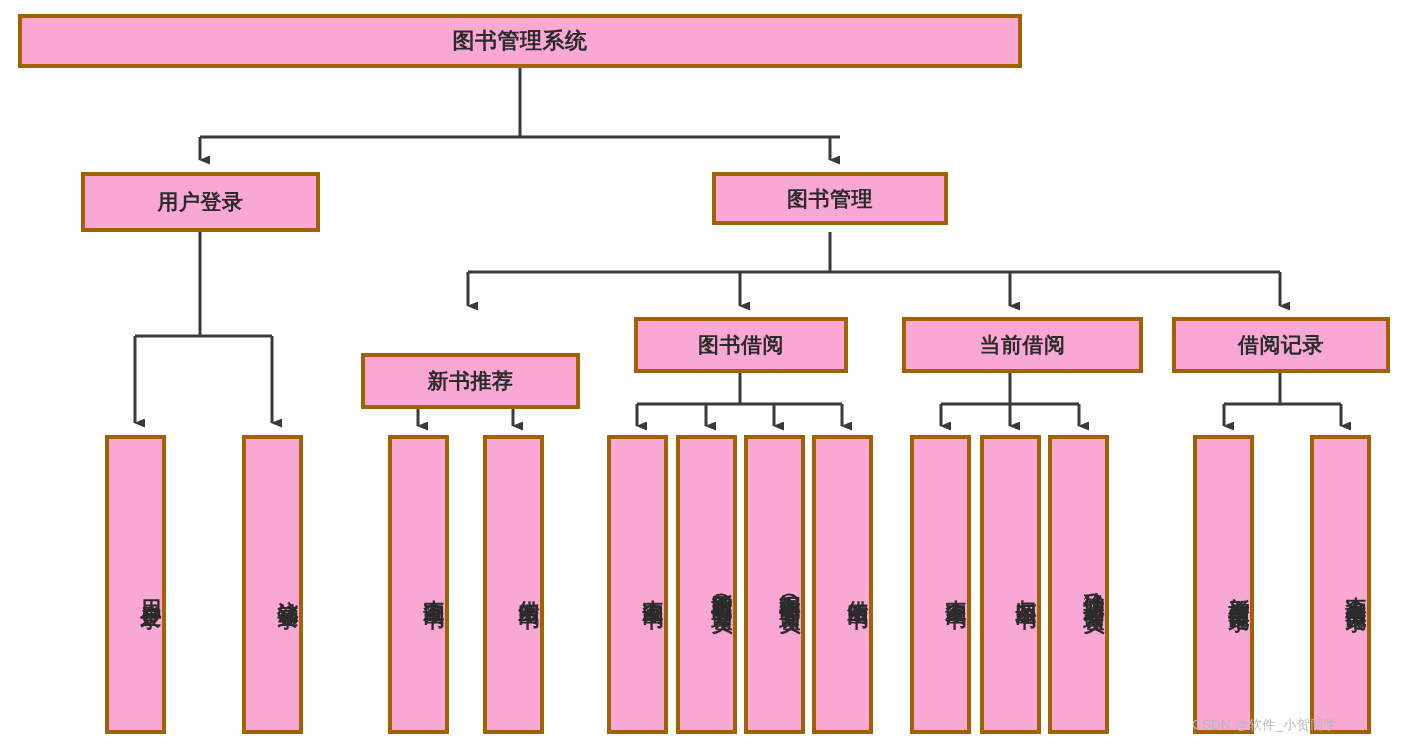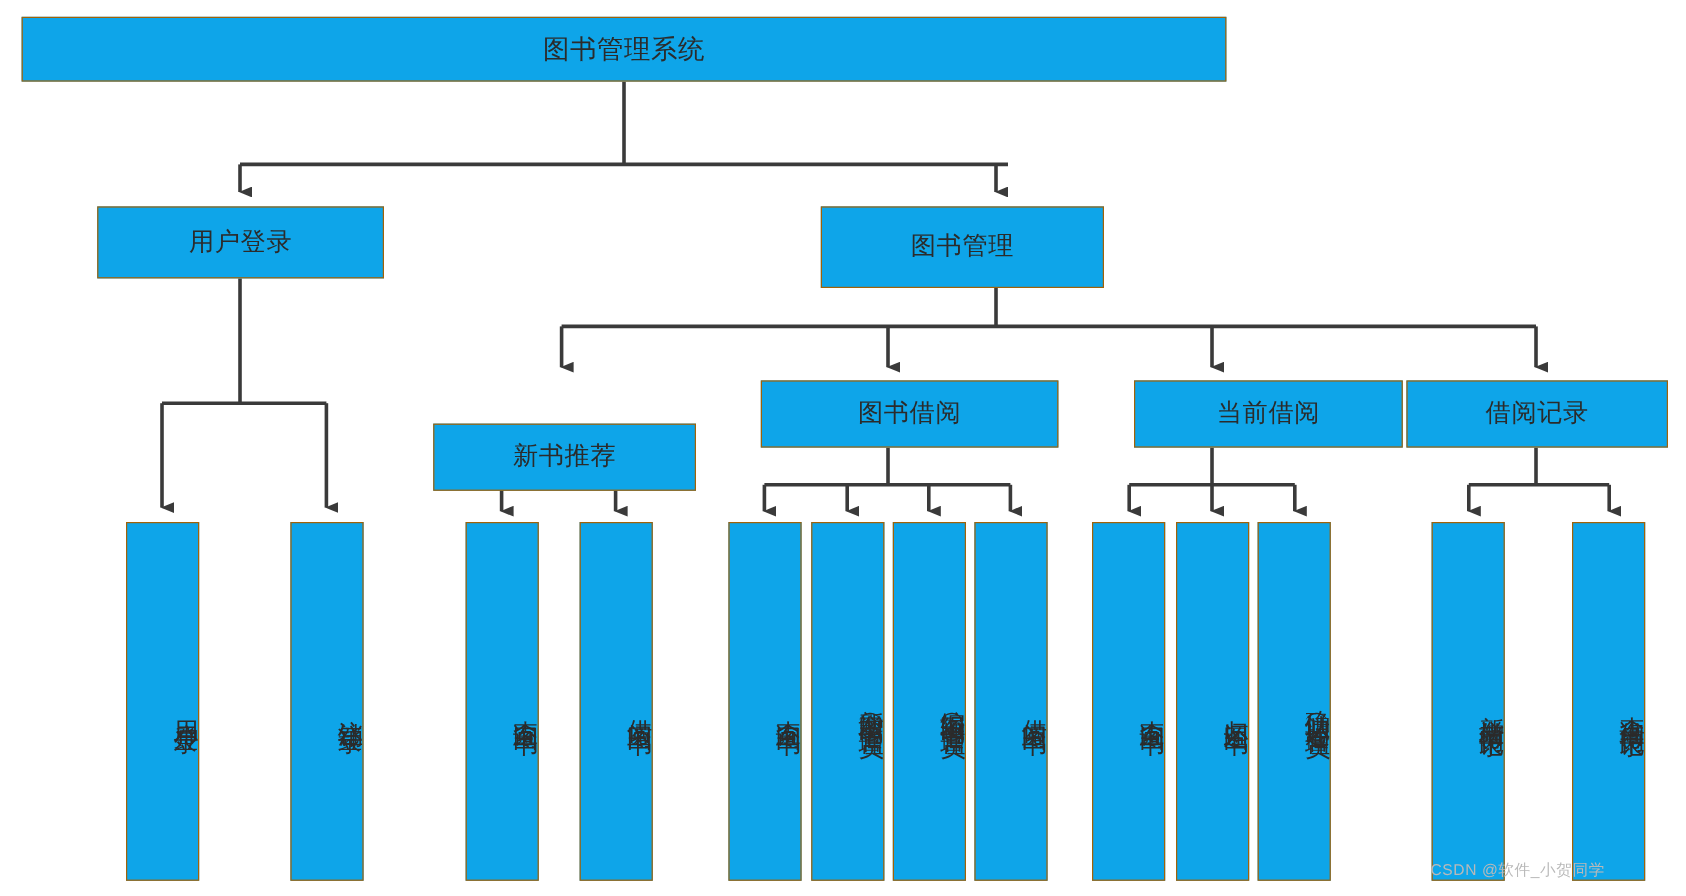--- a/index.html
+++ b/index.html
@@ -23,26 +23,27 @@
     position: absolute;
     left: 0;
     top: 0;
     width: 1405px;
     height: 747px;
     pointer-events: none;
   }
   .node {
     position: absolute;
     box-sizing: border-box;
-    background: #0ea5e9;
-    border: 1px solid #a16207;
+    background: #f9a8d4;
+    border: 4px solid #a16207;
     display: flex;
     align-items: center;
     justify-content: center;
     color: #2b2b2b;
+    font-weight: bold;
   }
   .node.horizontal {
     font-size: 21px;
     line-height: 1.1;
     letter-spacing: 0.5px;
   }
   .node.root {
     font-size: 22px;
   }
   .node.vertical {
@@ -124,31 +125,31 @@
     </g>
   </svg>
 
   <div class="node horizontal root" style="left:18px; top:14px; width:1004px; height:54px;">
     <span>图书管理系统</span>
   </div>
 
   <div class="node horizontal" style="left:81px; top:172px; width:239px; height:60px;">
     <span>用户登录</span>
   </div>
-  <div class="node horizontal" style="left:684px; top:172px; width:236px; height:68px;">
+  <div class="node horizontal" style="left:712px; top:172px; width:236px; height:53px;">
     <span>图书管理</span>
   </div>
 
   <div class="node horizontal" style="left:361px; top:317px; width:219px; height:56px;margin-top:36px;">
     <span>新书推荐</span>
   </div>
-  <div class="node horizontal" style="left:634px; top:317px; width:248px; height:56px;">
+  <div class="node horizontal" style="left:634px; top:317px; width:214px; height:56px;">
     <span>图书借阅</span>
   </div>
-  <div class="node horizontal" style="left:902px; top:317px; width:224px; height:56px;margin-left:43px;">
+  <div class="node horizontal" style="left:902px; top:317px; width:241px; height:56px;">
     <span>当前借阅</span>
   </div>
   <div class="node horizontal" style="left:1172px; top:317px; width:218px; height:56px;justify-content:center;">
     <span>借阅记录</span>
   </div>
 
   <div class="node vertical" style="left:105px; top:435px; width:61px; height:299px;">
     <span class="vtext">用户登录</span>
   </div>
   <div class="node vertical" style="left:242px; top:435px; width:61px; height:299px;">

